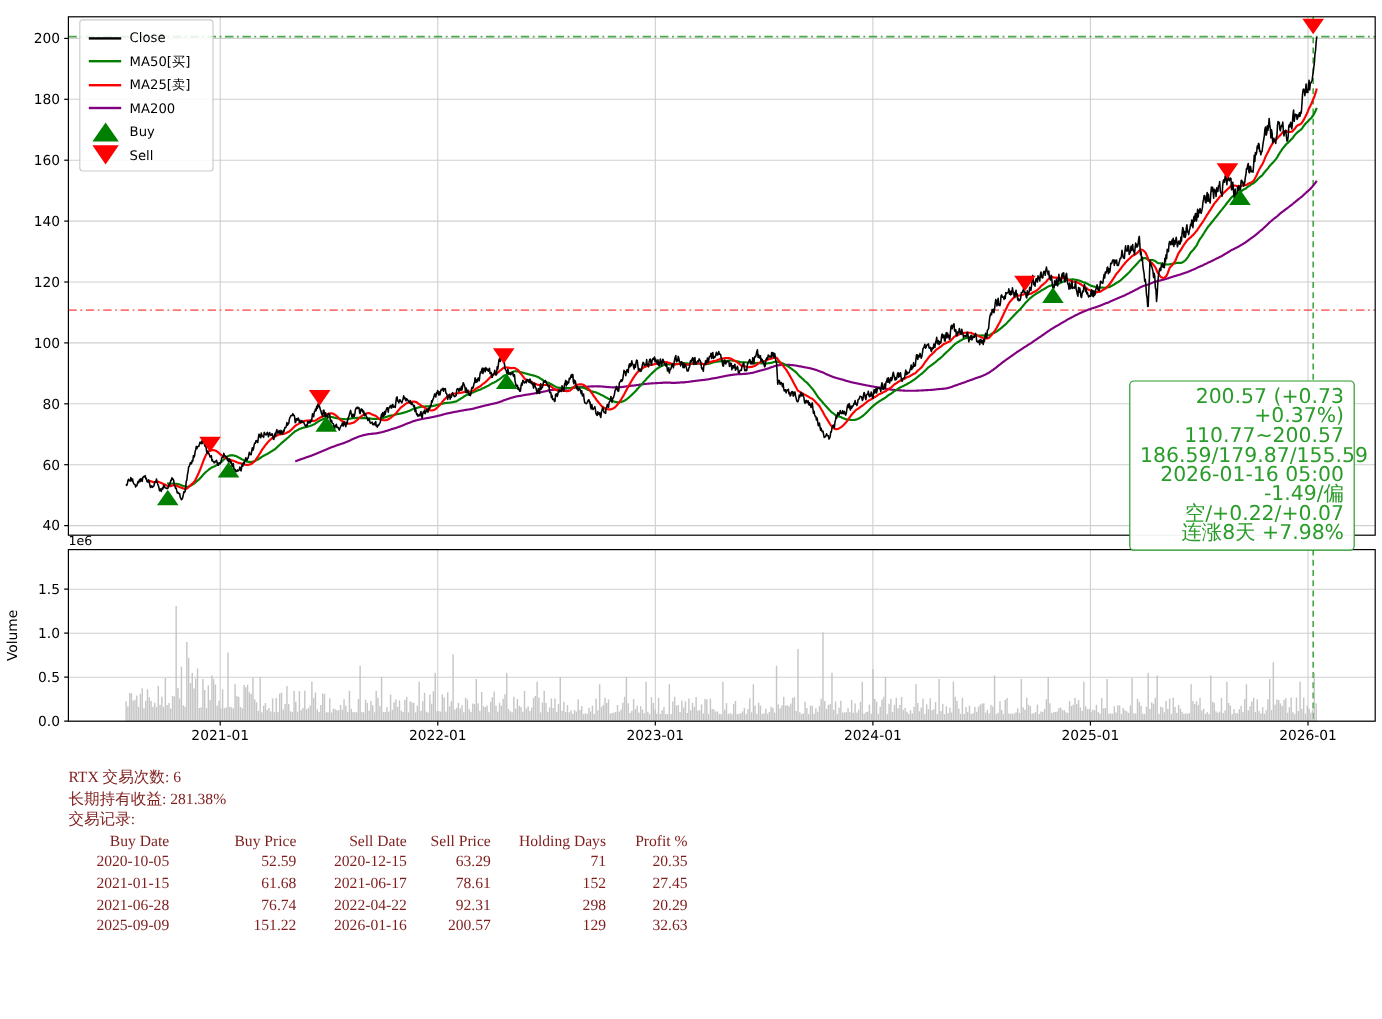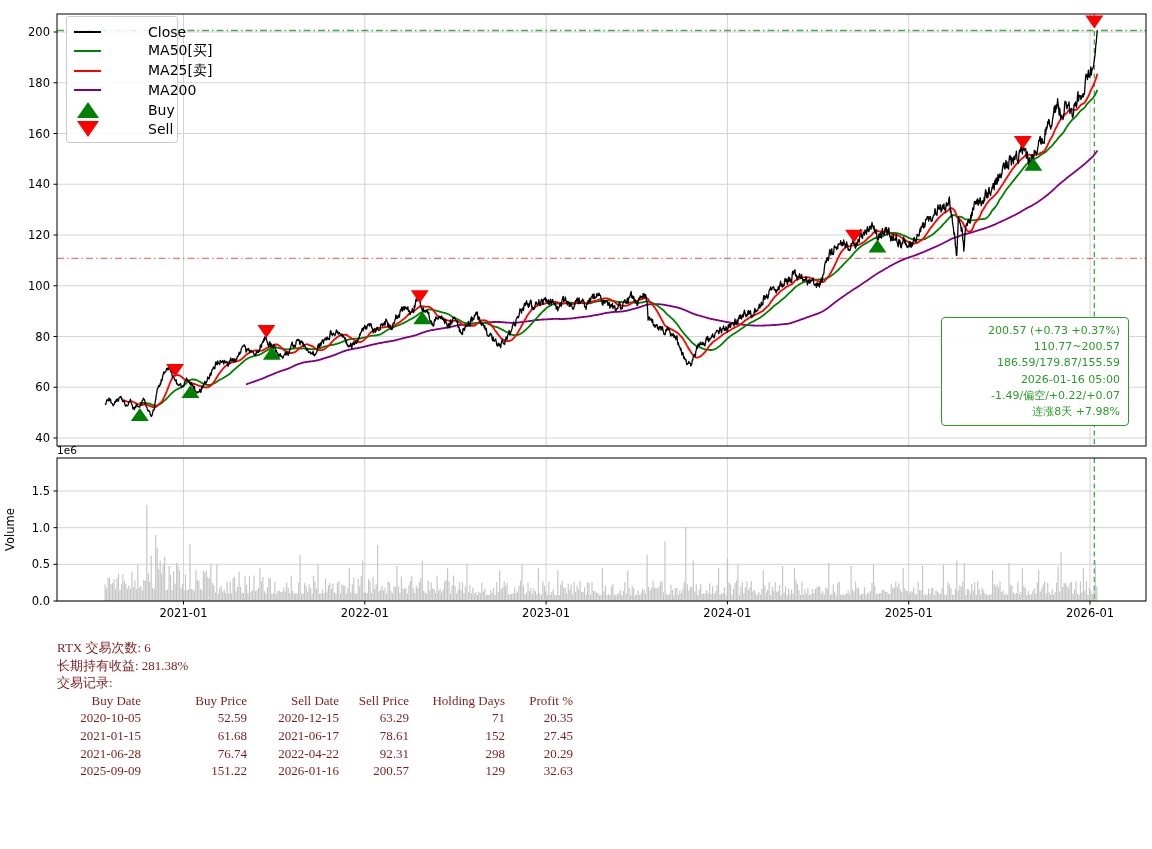--- a/index.html
+++ b/index.html
@@ -9,24 +9,24 @@
   svg text{font-family:"DejaVu Sans","Liberation Sans",sans-serif;}
   .legend{position:absolute;left:66px;top:16px;width:99px;background:rgba(255,255,255,.85);
           border:1px solid #cccccc;border-radius:3px;padding:5px 4px 3px 7px;z-index:5;}
   .legend-row{display:flex;align-items:center;height:19.5px;gap:7px;}
   .legend-line{width:27px;height:0;border-top-style:solid;border-top-width:2px;flex:0 0 27px;}
   .legend-tri{flex:0 0 27px;display:flex;justify-content:center;}
   .tri-up{width:0;height:0;border-left:11px solid transparent;border-right:11px solid transparent;
           border-bottom:16px solid #008000;}
   .tri-down{width:0;height:0;border-left:11px solid transparent;border-right:11px solid transparent;
           border-top:16px solid #ff0000;}
-  .legend-label{font-size:14px;color:#000;white-space:nowrap;margin-left:40px;}
+  .legend-label{font-size:11px;color:#000;white-space:nowrap;}
   .anno{position:absolute;left:941px;top:317px;width:170px;border:1.5px solid #2a9c2a;
         border-radius:4px;background:rgba(255,255,255,.95);color:#2a9c2a;text-align:right;
-        font-size:11px;line-height:16.2px;padding:5px 8px;z-index:5;}
+        font-size:17px;line-height:16.2px;padding:5px 8px;z-index:5;}
   .summary{position:absolute;left:57px;top:639px;width:640px;font-size:13px;line-height:17.6px;color:#7f1d1d;font-family:Liberation Serif, serif;}
   .trades{margin-top:0;}
   .trow{display:flex;}
   .tcell{text-align:right;white-space:pre;}
   .tc0{width:84px;} .tc1{width:66px;margin-left:40px;} .tc2{width:92px;} .tc3{width:70px;} .tc4{width:96px;} .tc5{width:68px;}
 </style>
 </head>
 <body>
 
 <div class="page">

